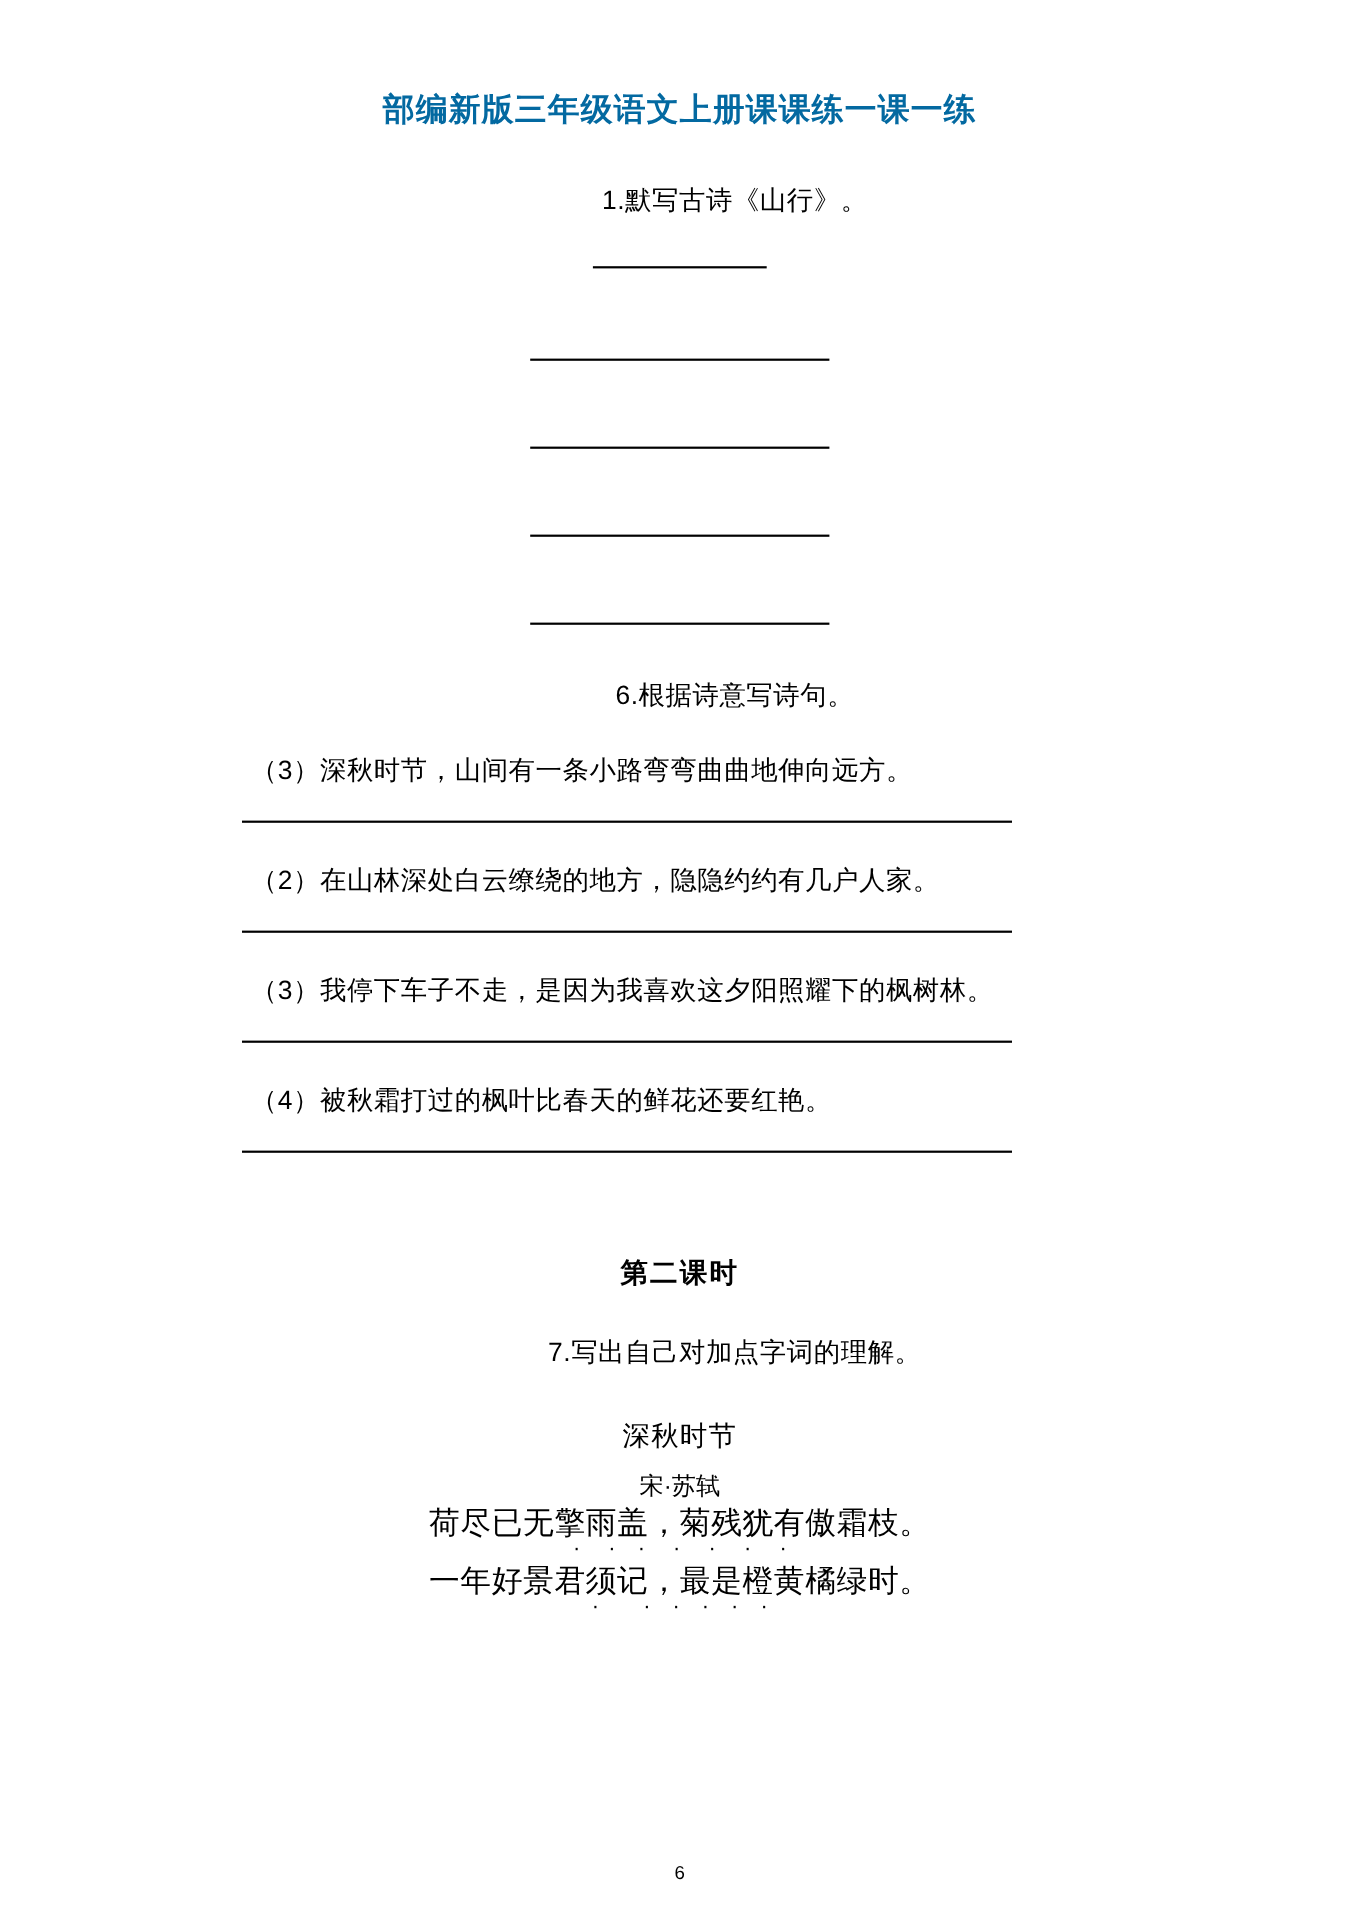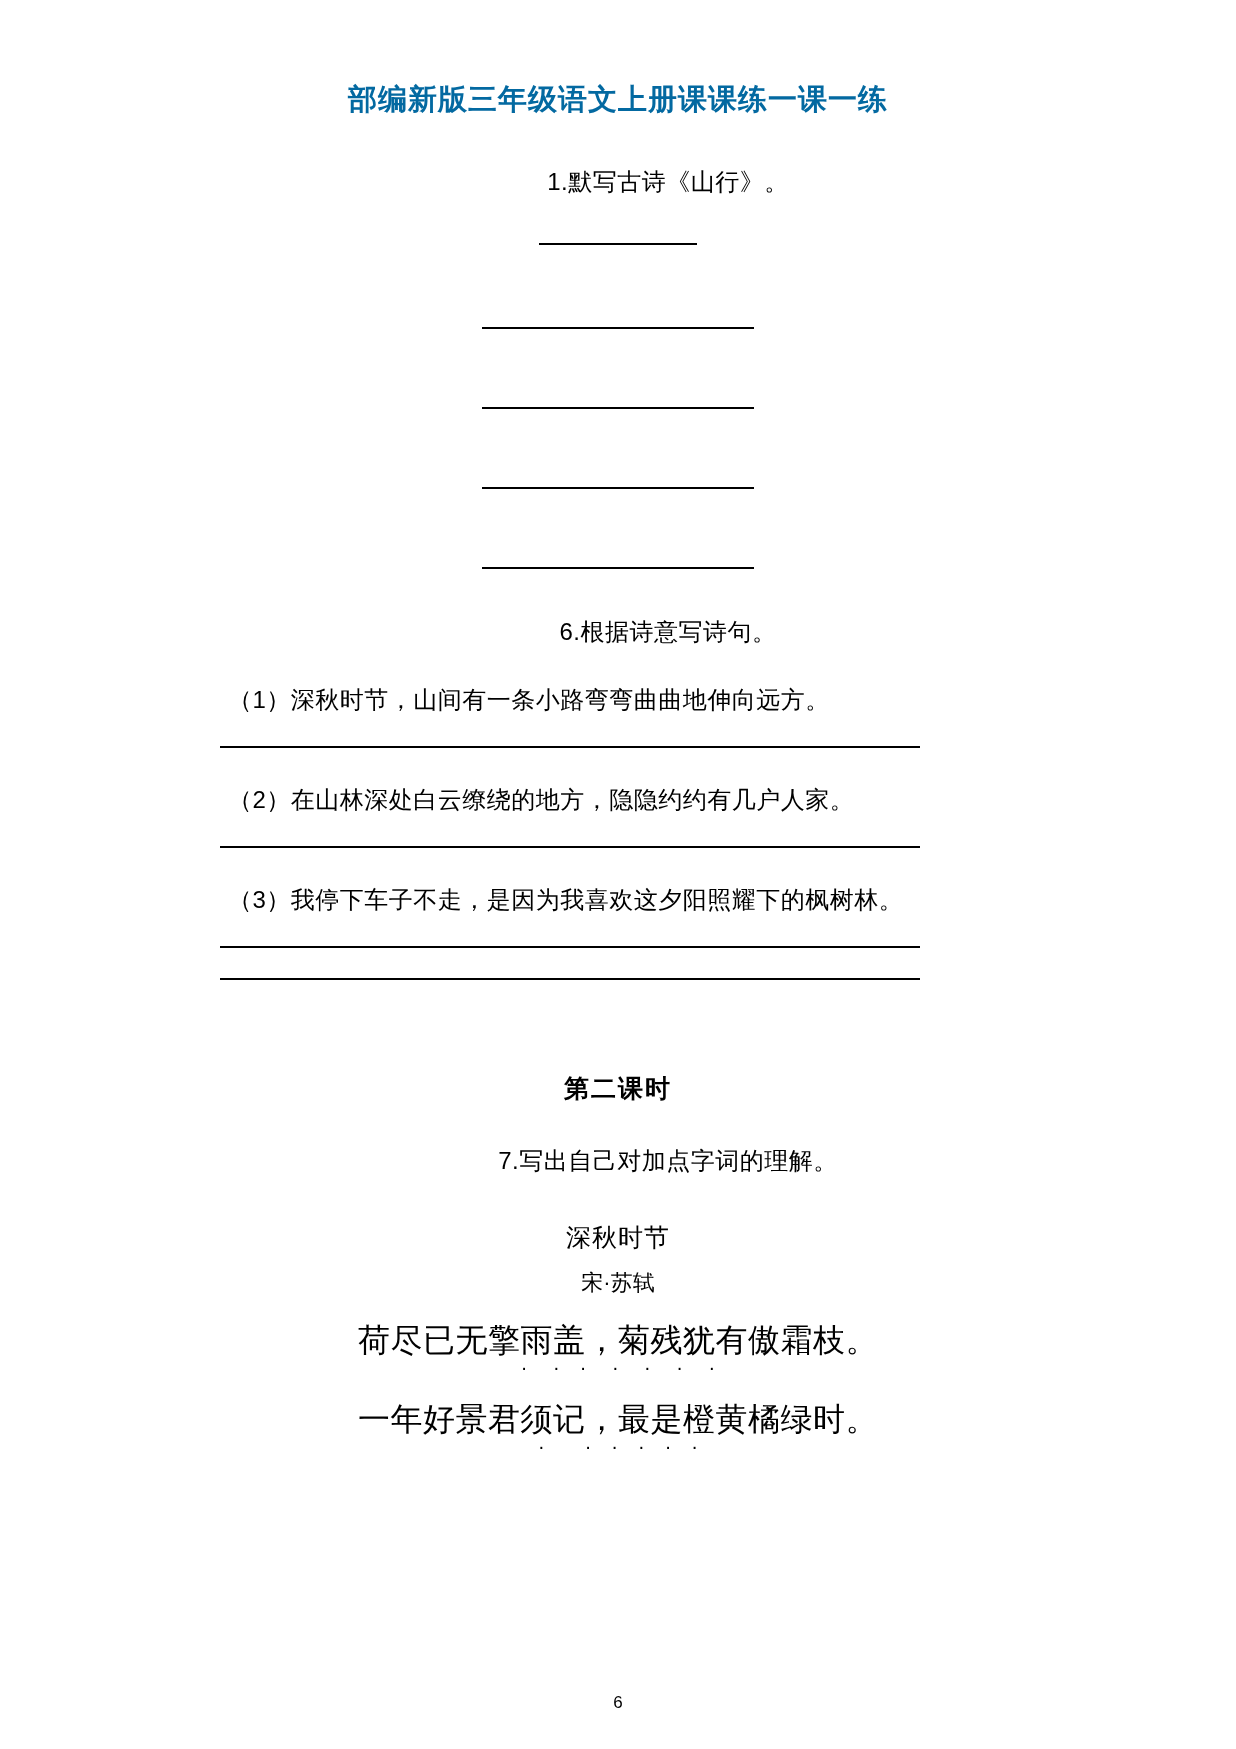--- a/index.html
+++ b/index.html
@@ -83,22 +83,22 @@
     margin-top: 44px;
     letter-spacing: 1px;
   }
   .poem-author {
     text-align: center;
     font-size: 22px;
     margin-top: 14px;
   }
   .poem-line {
     text-align: center;
-    font-size: 32px;
-    margin-top: 21px;
+    font-size: 28px;
+    margin-top: 0;
     letter-spacing: 0.5px;
   }
   .dots-row {
     text-align: center;
     font-size: 20px;
     line-height: 8px;
     height: 14px;
     letter-spacing: 0;
     white-space: pre;
     font-family: "Liberation Sans", sans-serif;
@@ -138,29 +138,30 @@
     <div class="blank-center">
       <span class="rule rule-long"></span>
     </div>
     <div class="space-2"></div>
     <div class="blank-center">
       <span class="rule rule-long"></span>
     </div>
 
     <div class="q-line">6.根据诗意写诗句。</div>
 
-    <div class="sub-q">（1）深秋时节，山间有一条小路弯弯曲曲地伸向远方。</div>
+    <div class="sub-q">（3）深秋时节，山间有一条小路弯弯曲曲地伸向远方。</div>
     <div class="answer-rule"></div>
 
     <div class="sub-q">（2）在山林深处白云缭绕的地方，隐隐约约有几户人家。</div>
     <div class="answer-rule"></div>
 
     <div class="sub-q">（3）我停下车子不走，是因为我喜欢这夕阳照耀下的枫树林。</div>
     <div class="answer-rule"></div>
 
+    <div class="sub-q">（4）被秋霜打过的枫叶比春天的鲜花还要红艳。</div>
     <div class="answer-rule"></div>
 
     <div class="section-title">第二课时</div>
 
     <div class="q-line">7.写出自己对加点字词的理解。</div>
 
     <div class="poem-title">深秋时节</div>
     <div class="poem-author">宋·苏轼</div>
     <div class="poem-line">荷尽已无擎雨盖，菊残犹有傲霜枝。</div>
     <div class="dots-row">·　 ·　·　 ·　 ·　 ·　 ·</div>

